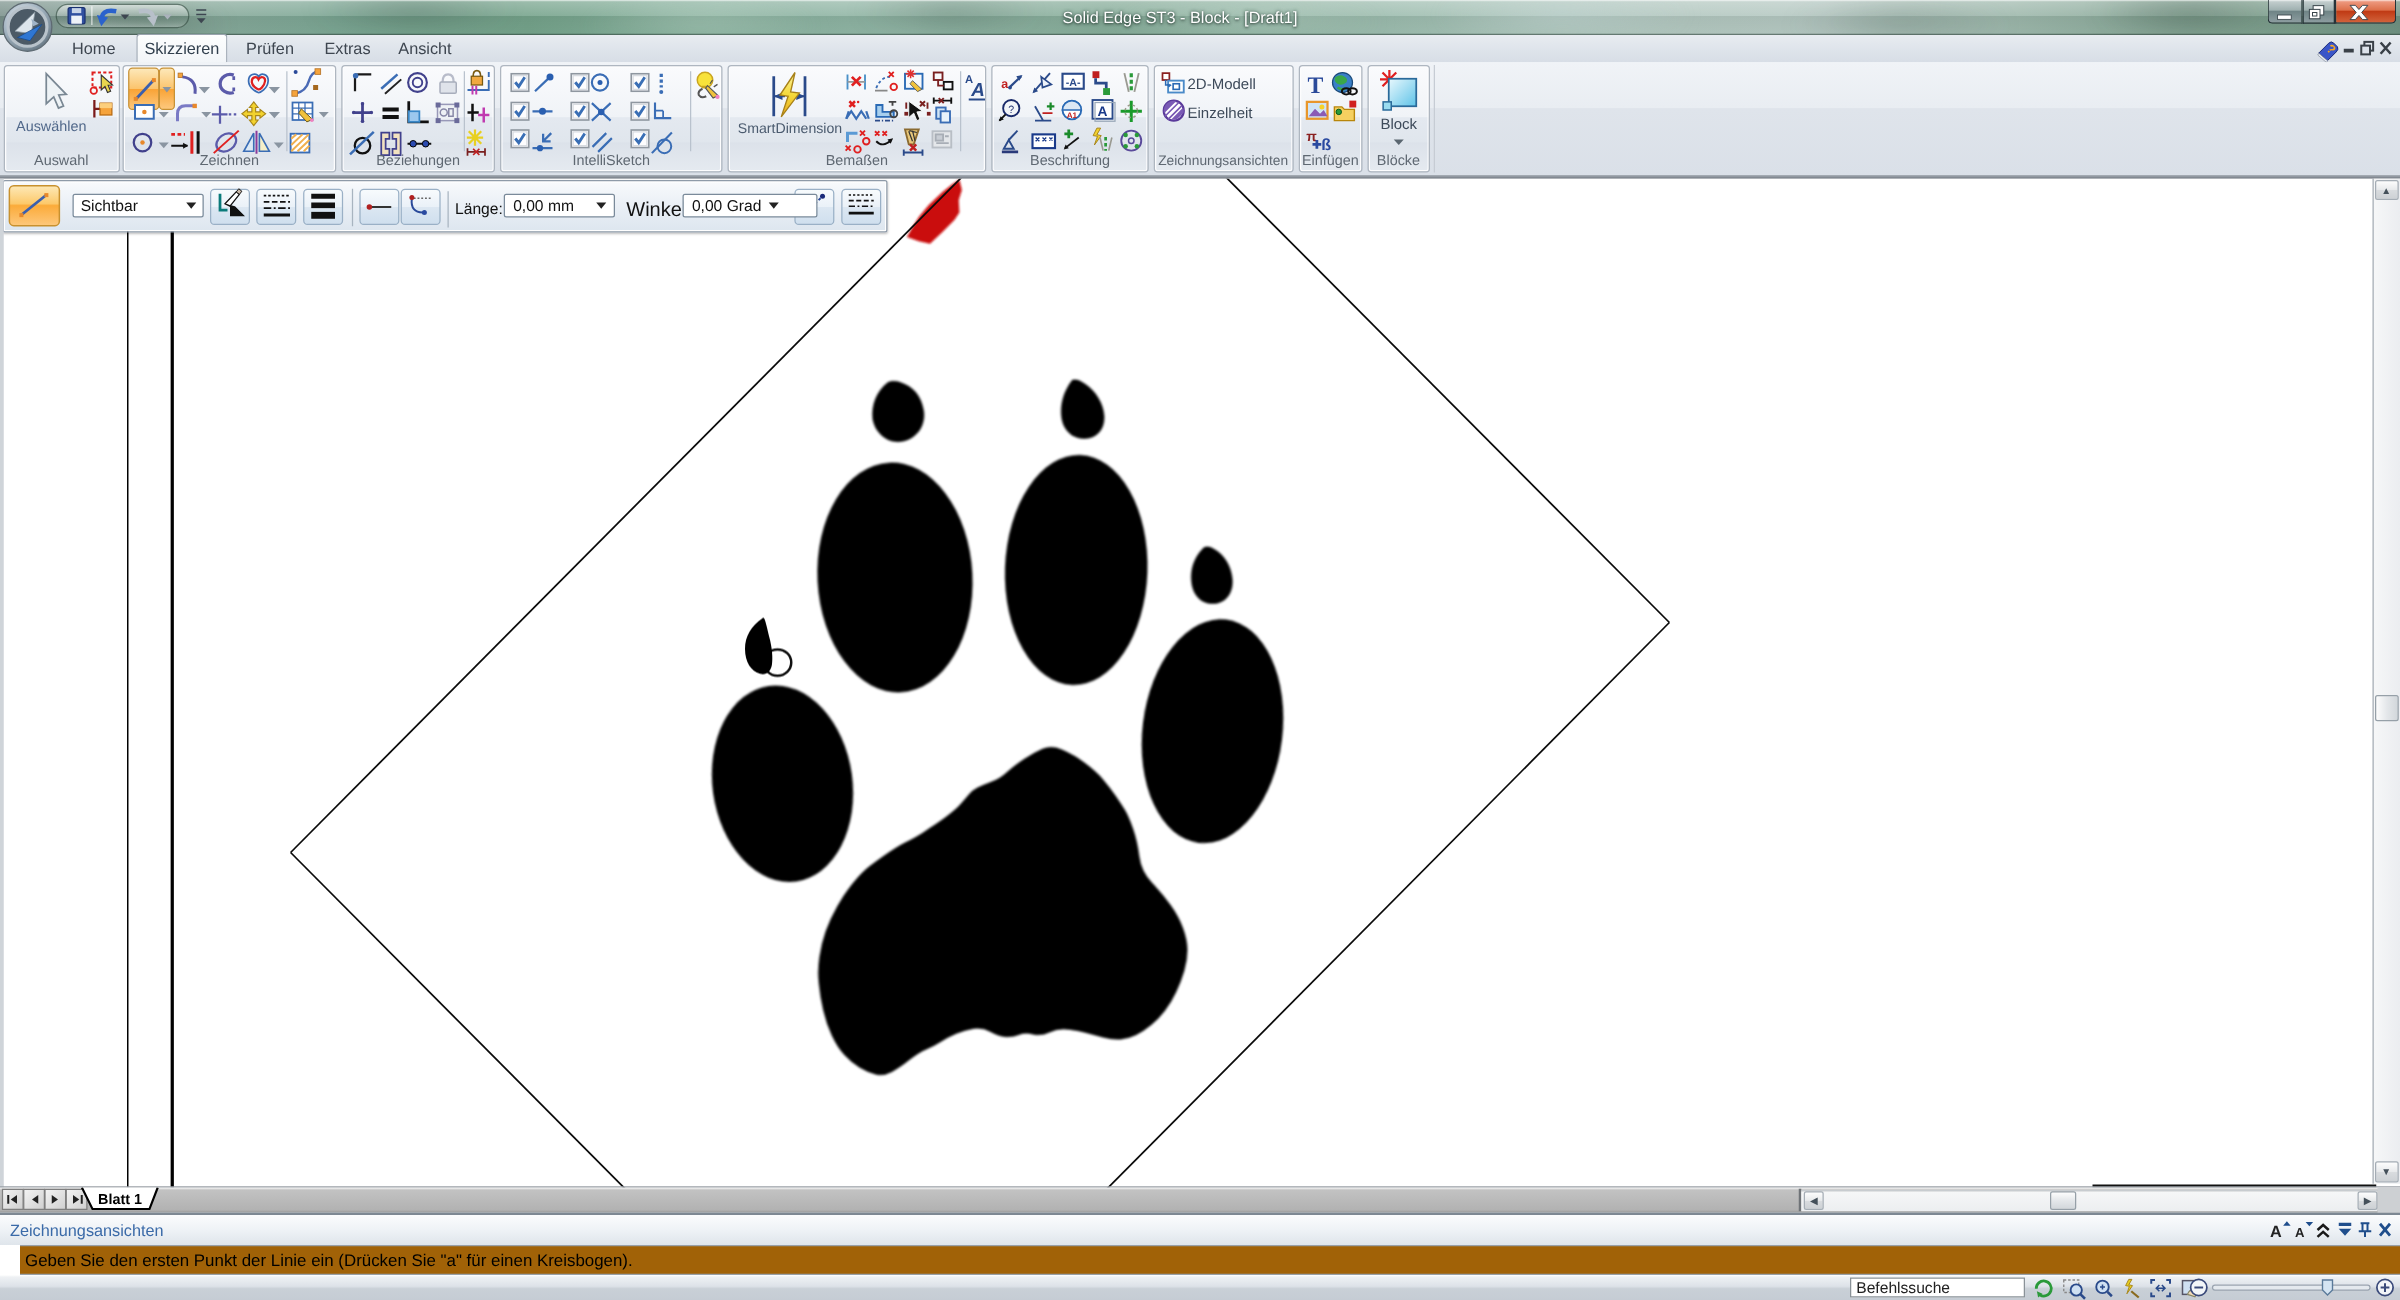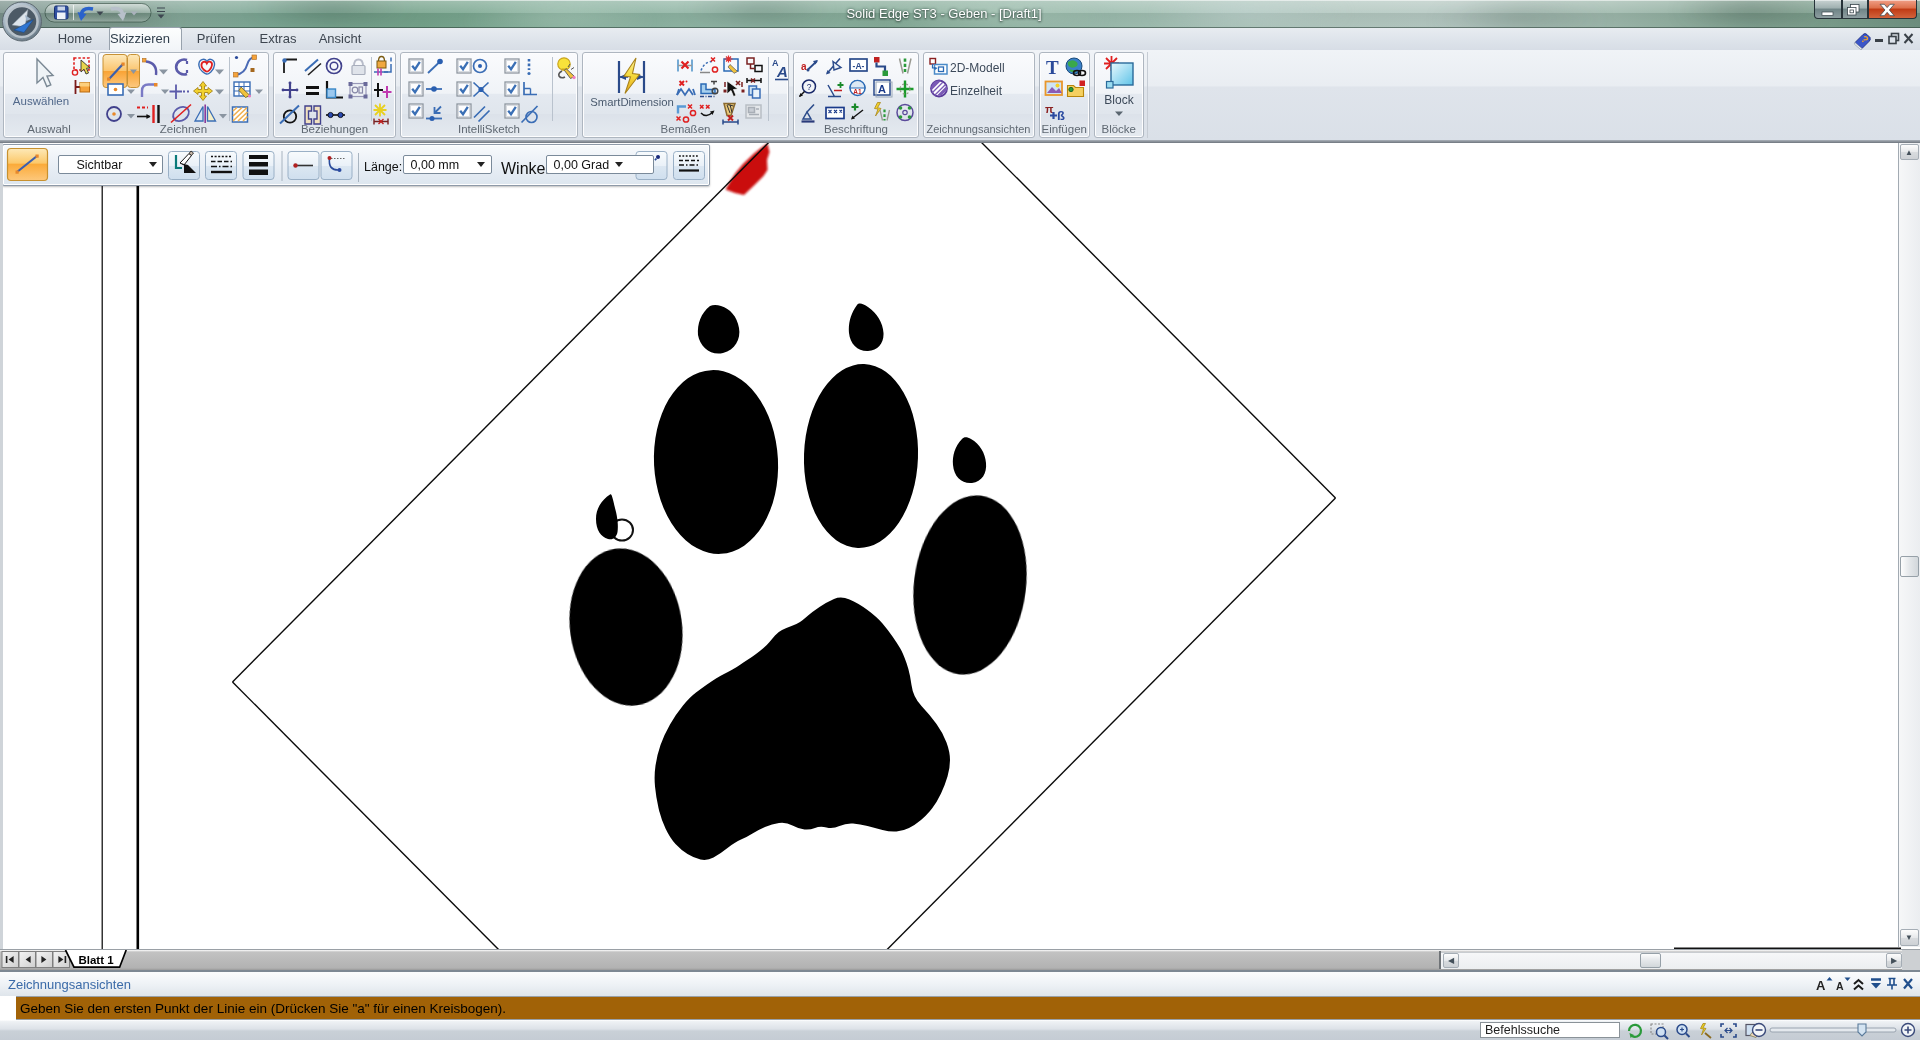--- a/index.html
+++ b/index.html
@@ -8,21 +8,21 @@
  linear-gradient(180deg,rgba(255,255,255,.30) 0,rgba(255,255,255,.12) 45%,rgba(0,0,0,.06) 46%,rgba(0,0,0,.02) 100%),
  linear-gradient(90deg,#79908a 0,#8aa89c 6%,#7ca794 14%,#74a28a 22%,#87b09d 30%,#92b6a6 38%,#85ab98 46%,#8db2a0 52%,#9cbcae 58%,#a9c3b8 64%,#b2c7bf 70%,#b5c8c2 76%,#a3bcb1 82%,#8fad9e 88%,#7fa18f 94%,#6f9181 100%);}
 #titletext{left:794px;top:6px;width:300px;text-align:center;font-size:13px;color:#fff;text-shadow:0 0 3px rgba(30,60,50,.9),0 1px 2px rgba(0,0,0,.5);white-space:nowrap}
 .wbtn{top:0;height:19px;border:1px solid #273339;border-top:none;box-shadow:inset 0 1px 0 rgba(255,255,255,.5)}
 #wmin{left:1814px;width:28px;border-radius:0 0 0 4px;background:linear-gradient(180deg,#c8d2d2 0,#9fb0b0 45%,#6f8486 50%,#8d9da0 100%)}
 #wmax{left:1842px;width:26px;background:linear-gradient(180deg,#c8d2d2 0,#9fb0b0 45%,#6f8486 50%,#8d9da0 100%)}
 #wclose{left:1868px;width:49px;border-radius:0 0 4px 0;background:linear-gradient(180deg,#f0a088 0,#dd6f4a 45%,#c03a14 50%,#d2633c 100%)}
 
 #tabrow{left:0;top:28px;width:1920px;height:22px;background:linear-gradient(180deg,#e8ecf1 0,#dde3ea 60%,#d7dde6 100%)}
 .tab{top:29px;height:21px;font-size:13px;color:#3e4650;text-align:center;line-height:20px}
-#tabactive{left:109px;top:27px;width:73px;height:23px;background:linear-gradient(180deg,#fdfefe 0,#f2f5f8 100%);border:1px solid #98a2ad;border-bottom:none;border-radius:3px 3px 0 0;font-size:13px;color:#32404e;line-height:22px}
+#tabactive{left:109px;top:27px;width:73px;height:23px;background:linear-gradient(180deg,#fdfefe 0,#f2f5f8 100%);border:1px solid #98a2ad;border-bottom:none;border-radius:3px 3px 0 0;font-size:13px;color:#32404e;text-align:center;line-height:22px}
 #ribtopline{left:0;top:49.5px;width:1920px;height:2.5px;background:#f2f5f9}
 
 #ribbon{left:0;top:50px;width:1920px;height:90px;background:linear-gradient(180deg,#f0f3f7 0,#e9edf2 40%,#dfe4eb 41%,#dae0e8 100%)}
 .grp{position:absolute;top:52px;height:86px;border:1px solid #aeb6c0;border-radius:3px;
  background:linear-gradient(180deg,#fafbfd 0,#f0f3f7 48%,#e4e9f0 49%,#e0e6ed 72%,#dce2ea 73%,#e5eaf0 100%);
  box-shadow:inset 0 0 0 1px #fdfdfe}
 .glbl{position:absolute;bottom:2px;left:0;width:100%;text-align:center;font-size:11.5px;color:#5f6872}
 #ribline{left:0;top:140px;width:1920px;height:3px;background:linear-gradient(180deg,#aab1b9 0,#6e757e 100%)}
 
 #canvas{left:0;top:143px;width:1920px;height:807px;background:#fff}
@@ -49,21 +49,21 @@
 radial-gradient(120px 30px at 330px 6px,rgba(28,48,40,.28),transparent 70%),
 radial-gradient(140px 34px at 560px 22px,rgba(220,235,225,.30),transparent 70%),
 radial-gradient(110px 30px at 760px 8px,rgba(30,52,44,.25),transparent 70%),
 radial-gradient(160px 36px at 1000px 18px,rgba(225,235,230,.26),transparent 70%),
 radial-gradient(150px 34px at 1250px 12px,rgba(205,220,224,.38),transparent 70%),
 radial-gradient(130px 30px at 1520px 20px,rgba(36,58,50,.22),transparent 70%),
 radial-gradient(110px 28px at 1750px 10px,rgba(30,50,42,.30),transparent 70%)"></div>
 <div style="position:absolute;left:0;top:0;width:100%;height:1px;background:rgba(255,255,255,.55)"></div>
 <div style="position:absolute;left:0;bottom:0;width:100%;height:1.5px;background:rgba(40,60,52,.55)"></div>
   </div>
-<div class="abs" id="titletext">Solid Edge ST3 - Geben - [Draft1]</div>
+<div class="abs" id="titletext">Solid Edge ST3 - Block - [Draft1]</div>
 <div class="abs wbtn" id="wmin"></div>
 <div class="abs wbtn" id="wmax"></div>
 <div class="abs wbtn" id="wclose"></div>
 <svg class="abs" id="wbicons" style="left:1814px;top:0;width:106px;height:20px" viewBox="0 0 106 20">
  <rect x="8" y="12" width="11" height="3.5" fill="#fff" stroke="#3a464c" stroke-width=".7"></rect>
  <g stroke="#3a464c" stroke-width=".8" fill="#fff">
       <rect x="36.5" y="4.5" width="8.5" height="7.5"></rect>
       <rect x="33.5" y="7.5" width="8.5" height="7.5"></rect>
       <rect x="36" y="10" width="3.5" height="2.8"></rect>
     </g>
@@ -576,21 +576,21 @@
           <circle cx="648" cy="19" r="1.8" fill="#1a2a7a"></circle>
         </g>
   <g>
           <rect x="670.5" y="6.5" width="31" height="28" rx="3" fill="url(#btn2)" stroke="#9ab0c6"></rect>
   <path d="M676,11 h20" stroke="#111" stroke-width="1.3" stroke-dasharray="1.8,1.6"></path>
   <path d="M676,15.5 h20" stroke="#111" stroke-width="1.3" stroke-dasharray="4,2"></path>
   <path d="M676,20 h20" stroke="#111" stroke-width="1.3" stroke-dasharray="5,2,1.5,2"></path>
   <path d="M676,25.5 h20" stroke="#111" stroke-width="2.2"></path>
         </g>
  </svg>
- <div class="ccombo" style="left:54.5px;top:9.5px;width:105px;height:19.5px;line-height:18px;padding-left:18px">Sichtbar</div>
+ <div class="ccombo" style="left:54.5px;top:9.5px;width:105px;height:19.5px;line-height:18px;padding-left:6px">Sichtbar</div>
  <div class="carr" style="left:146px;top:17px"></div>
 
  <div class="clabel" style="left:361px;top:14.5px;font-size:12.5px">Länge:</div>
  <div class="ccombo" style="left:399.5px;top:9.5px;width:89px;height:19.5px;line-height:18px;padding-left:7px">0,00 mm</div>
  <div class="carr" style="left:474px;top:17px"></div>
  <div class="clabel" style="left:498px;top:14.5px;font-size:16px">Winkel:</div>
  <div class="ccombo" style="left:542.5px;top:9.5px;width:108px;height:19.5px;line-height:18px;padding-left:7px">0,00 Grad</div>
  <div class="carr" style="left:612px;top:17px"></div>
 </div>
 </div>

